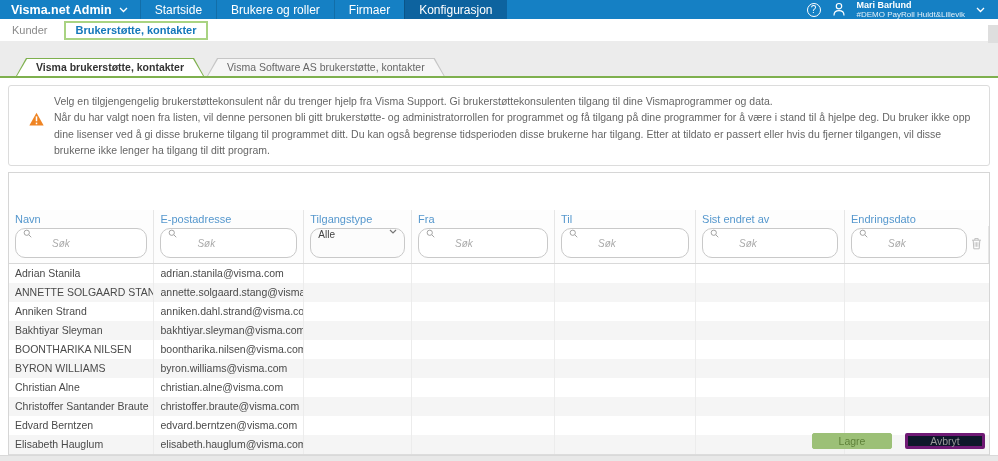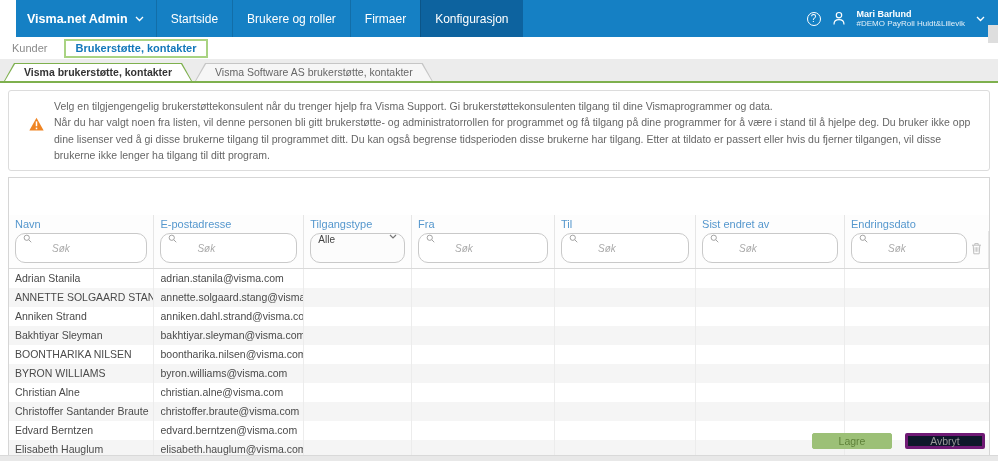--- a/index.html
+++ b/index.html
@@ -6,35 +6,35 @@
   html,body { width: 998px; height: 461px; }
   body {
     font-family: "Liberation Sans", sans-serif;
     background: #ffffff;
     position: relative;
     overflow: hidden;
     font-size: 11px;
     color: #4f4f4f;
   }
   
-  .topnav { height: 37px; background: #1580c4; display: flex; align-items: stretch; color: #fff; margin-left: 16px; }
+  .topnav { height: 19px; background: #1580c4; display: flex; align-items: stretch; color: #fff; }
   .brand { display: flex; align-items: center; gap: 7px; padding: 0 12px 0 11px; font-size: 12.5px; font-weight: bold; }
   .nav-item { display: flex; align-items: center; padding: 0 14px; font-size: 12px; border-left: 1px solid rgba(0,0,0,0.14); cursor: default; text-align: center; }
   .nav-item.active { background: #0d639f; }
   .topnav-right { margin-left: auto; display: flex; align-items: center; gap: 11px; padding-right: 13px; }
   .help-circle { width: 14px; height: 14px; border: 1px solid #fff; border-radius: 50%; font-size: 10px; display: flex; align-items: center; justify-content: center; }
   .user-text { line-height: 1.15; text-align: left; }
   .user-name { font-size: 9px; font-weight: bold; }
   .user-company { font-size: 8px; opacity: .88; }
   
   .breadcrumb-bar { height: 22px; background: #fff; display: flex; align-items: center; padding-left: 12px; }
   .crumb { font-size: 11px; color: #8a8a8a; }
   .crumb-active { margin-left: 17px; border: 2px solid #a9d382; background: #fff; color: #1377ba; font-weight: bold; font-size: 11px; padding: 1px 9px 2px; }
   
-  .tabbar { height: 24px; background: #ececec; border-bottom: 2px solid #7eb04e; display: flex; align-items: flex-end; padding-left: 4px; }
+  .tabbar { height: 37px; background: #ececec; border-bottom: 2px solid #7eb04e; display: flex; align-items: flex-end; padding-left: 16px; }
   .tab { position: relative; height: 18px; margin-right: 3px; cursor: default; }
   .tab-outer, .tab-inner { clip-path: polygon(10px 0, calc(100% - 10px) 0, 100% 100%, 0 100%); }
   .tab-outer { position: absolute; inset: 0; background: #c6c6c6; }
   .tab.active .tab-outer { background: #7eb04e; }
   .tab-inner { position: absolute; inset: 1px 1px 0 1px; background: #f6f6f6; }
   .tab.active .tab-inner { background: #ffffff; }
   .tab-label { position: relative; display: block; padding: 0 20px; line-height: 18px; font-size: 10.5px; color: #666; white-space: nowrap; }
   .tab.active .tab-label { color: #333; font-weight: bold; }
   
   .content { padding: 7px 8px 0 8px; }

